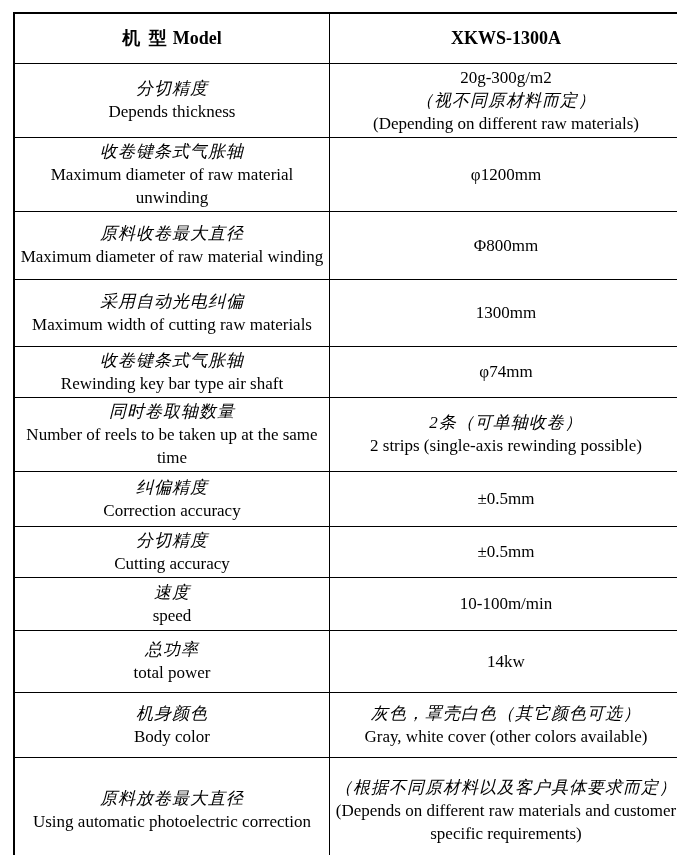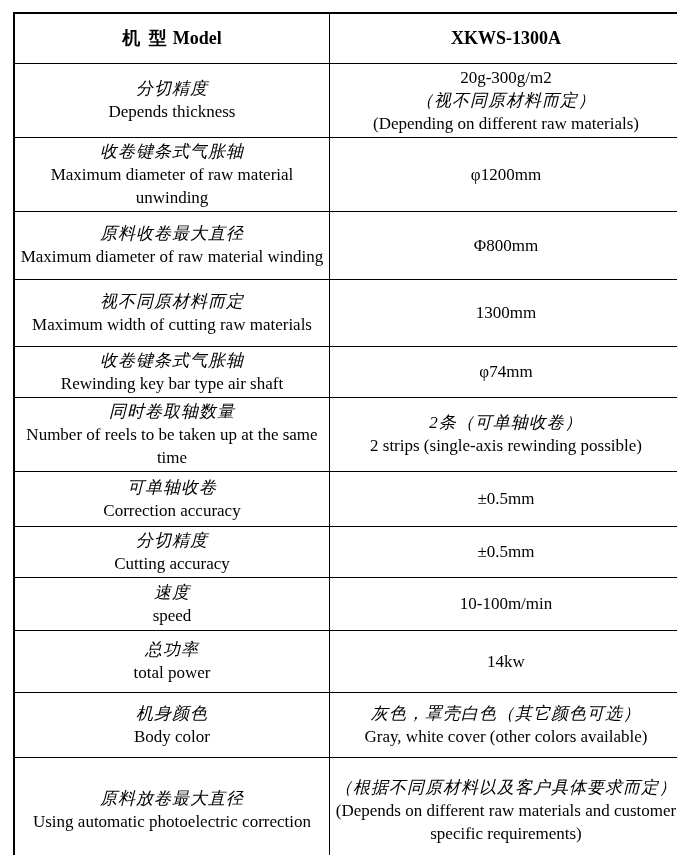--- a/index.html
+++ b/index.html
@@ -91,21 +91,21 @@
           <td class="label-cell">
             <div class="line zh">原料收卷最大直径</div>
             <div class="line en">Maximum diameter of raw material winding</div>
           </td>
           <td class="value-cell">
             <div class="line en">Φ800mm</div>
           </td>
         </tr>
         <tr style="height: 67px;">
           <td class="label-cell">
-            <div class="line zh">视不同原材料而定</div>
+            <div class="line zh">采用自动光电纠偏</div>
             <div class="line en">Maximum width of cutting raw materials</div>
           </td>
           <td class="value-cell">
             <div class="line en">1300mm</div>
           </td>
         </tr>
         <tr style="height: 51px;">
           <td class="label-cell">
             <div class="line zh">收卷键条式气胀轴</div>
             <div class="line en">Rewinding key bar type air shaft</div>
@@ -119,21 +119,21 @@
             <div class="line zh">同时卷取轴数量</div>
             <div class="line en">Number of reels to be taken up at the same time</div>
           </td>
           <td class="value-cell">
             <div class="line zh">2条（可单轴收卷）</div>
             <div class="line en">2 strips (single-axis rewinding possible)</div>
           </td>
         </tr>
         <tr style="height: 55px;">
           <td class="label-cell">
-            <div class="line zh">可单轴收卷</div>
+            <div class="line zh">纠偏精度</div>
             <div class="line en">Correction accuracy</div>
           </td>
           <td class="value-cell">
             <div class="line en">±0.5mm</div>
           </td>
         </tr>
         <tr style="height: 51px;">
           <td class="label-cell">
             <div class="line zh">分切精度</div>
             <div class="line en">Cutting accuracy</div>

